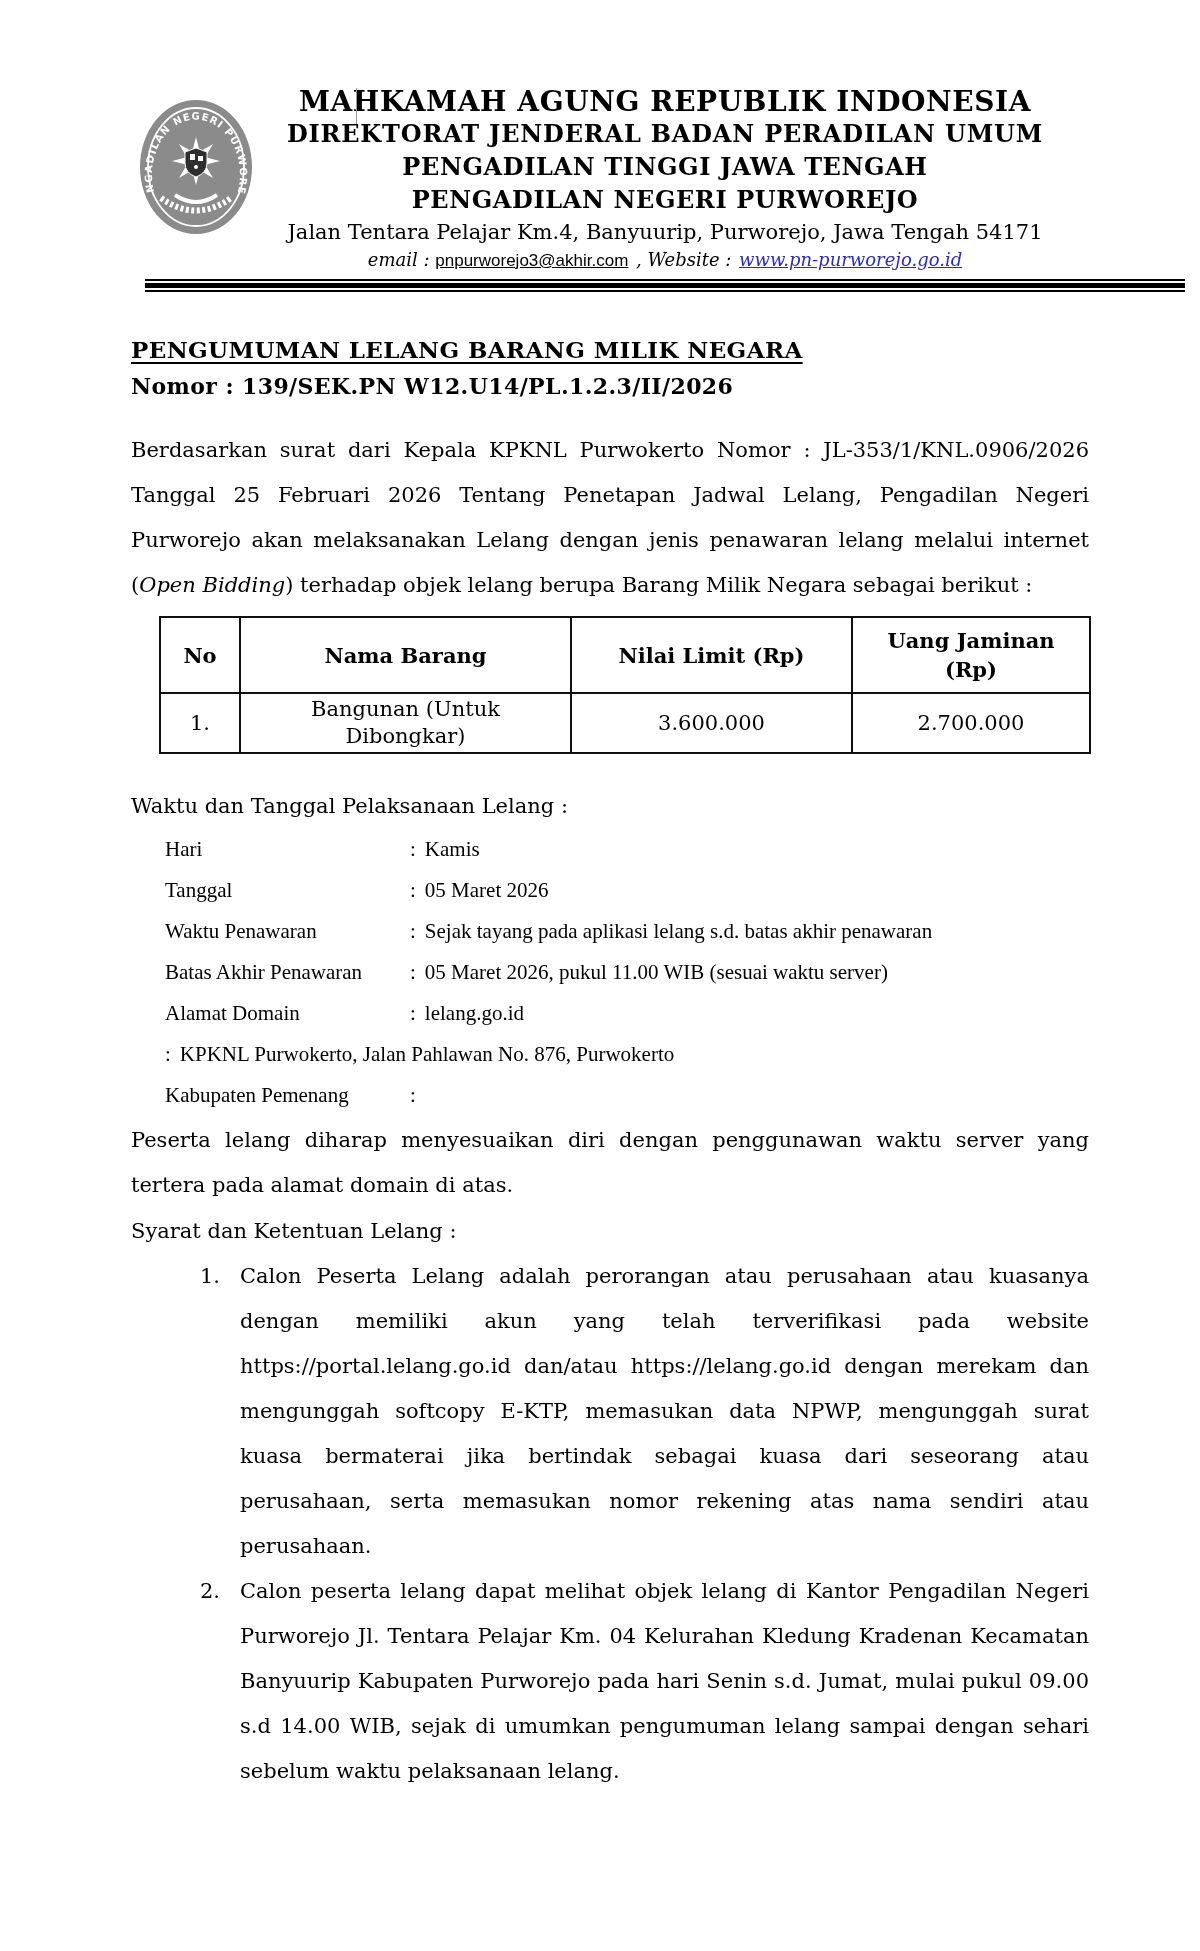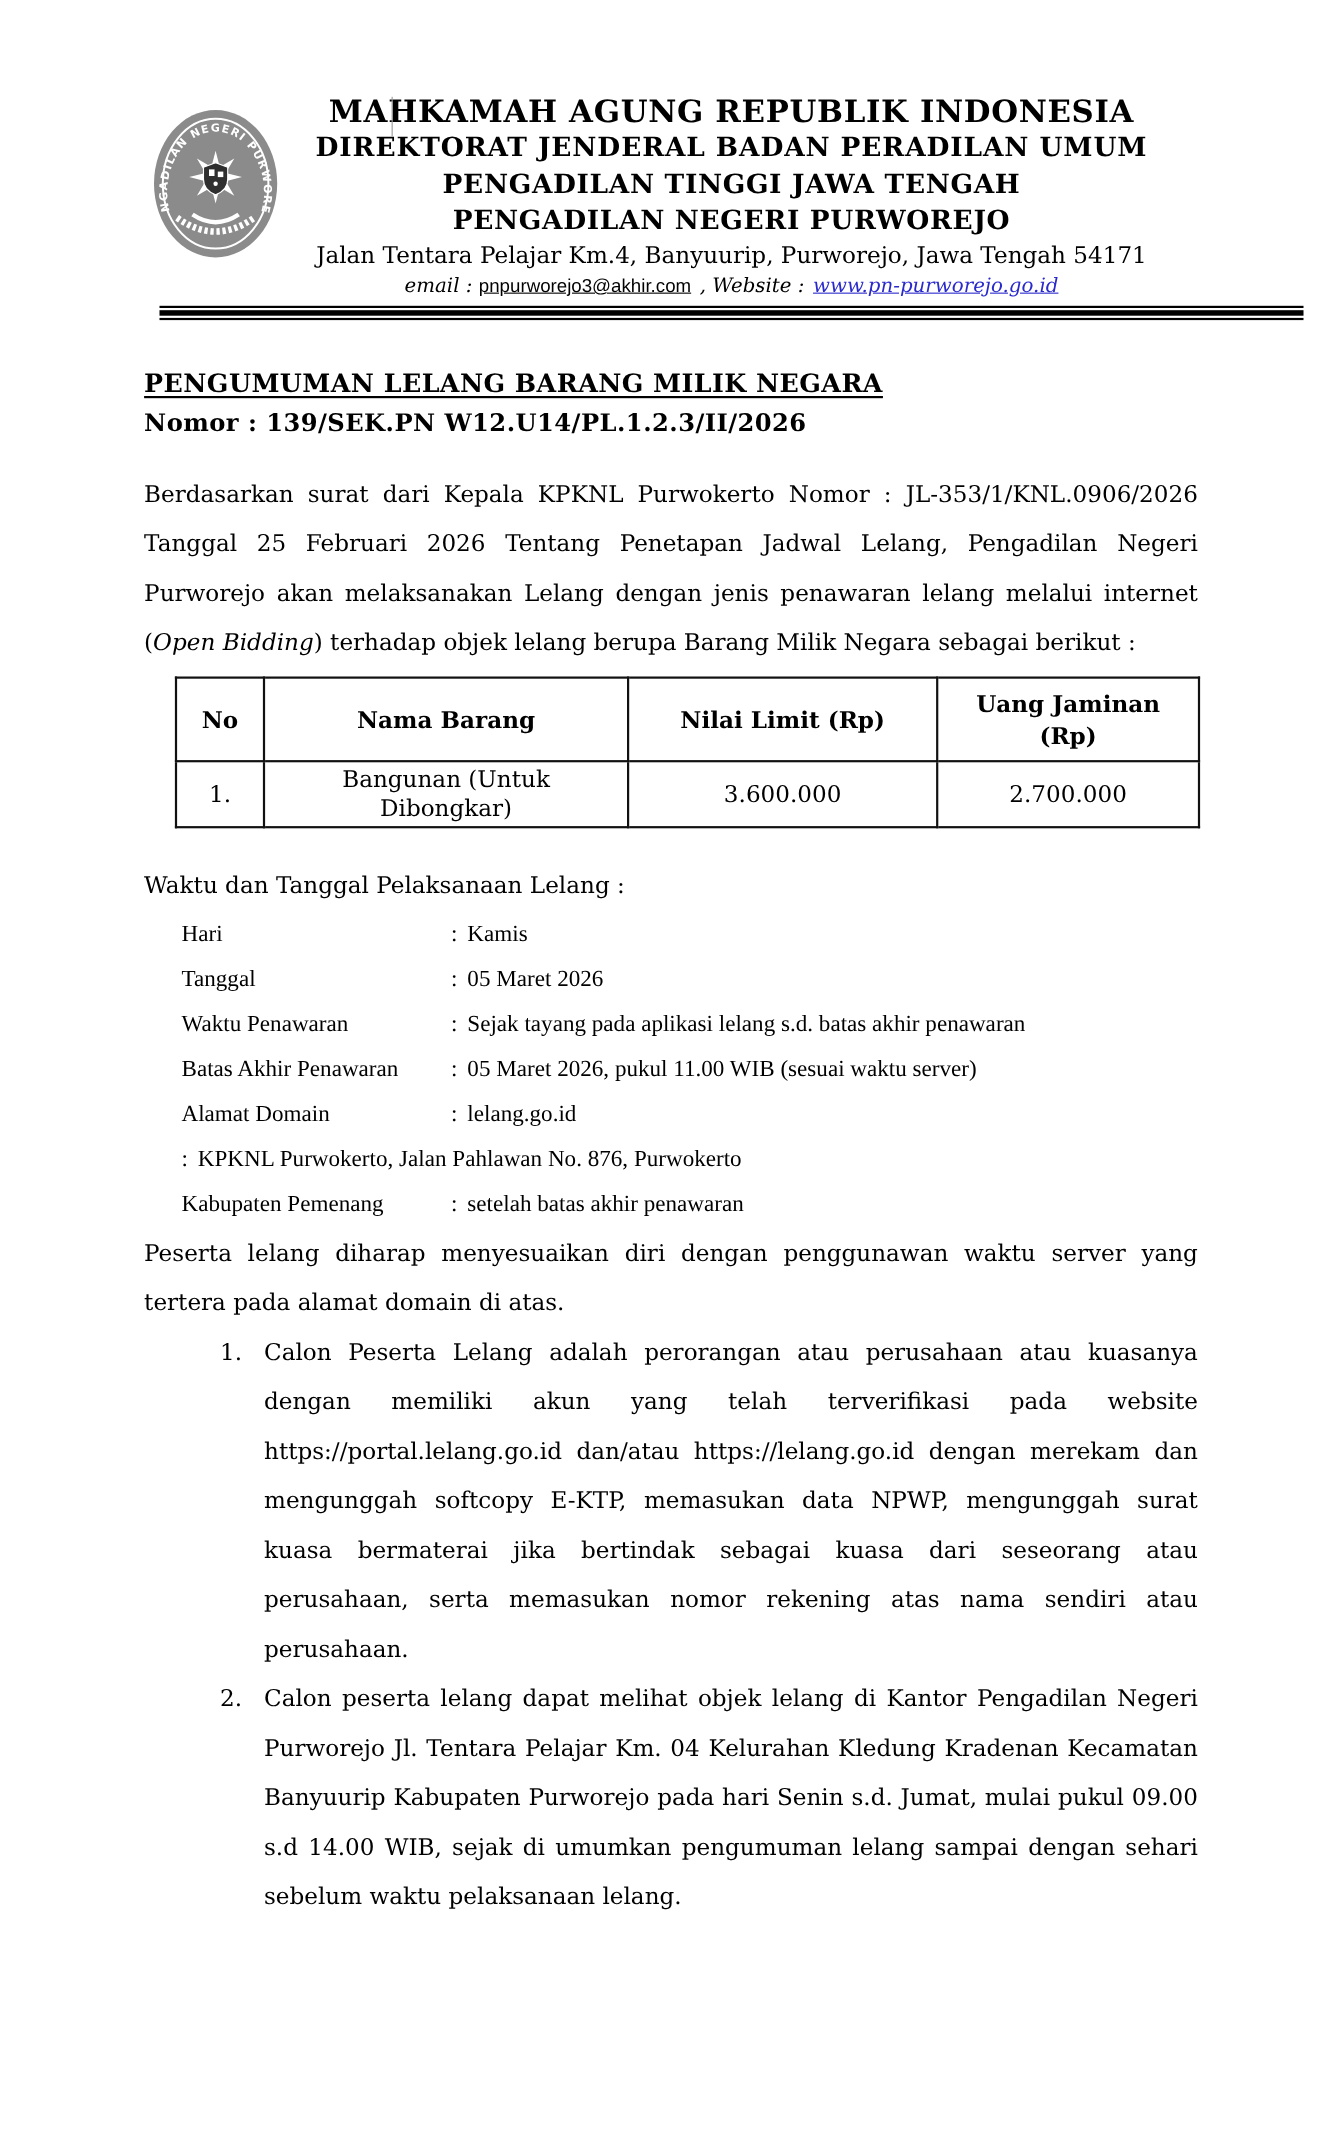--- a/index.html
+++ b/index.html
@@ -206,26 +206,26 @@
         <span class="sched-colon">:</span>
         <span class="sched-value">lelang.go.id</span>
     </div>
     <div class="sched-row">
         <span class="sched-colon">:</span>
         <span class="sched-value">KPKNL Purwokerto, Jalan Pahlawan No. 876, Purwokerto</span>
     </div>
     <div class="sched-row">
       <span class="sched-label">Kabupaten Pemenang</span>
         <span class="sched-colon">:</span>
-        <span class="sched-value">setelah batas akhir penawaran</span>
     </div>
   </div>
 
   <p class="note body-text">Peserta lelang diharap menyesuaikan diri dengan penggunawan waktu server yang tertera pada alamat domain di atas.</p>
 
+  <p class="terms-heading body-text">Syarat dan Ketentuan Lelang :</p>
 
   <ol class="terms-list body-text">
     <li class="terms-item">
       <span class="li-num">1.</span><span>Calon Peserta Lelang adalah perorangan atau perusahaan atau kuasanya dengan memiliki akun yang telah terverifikasi pada website https://portal.lelang.go.id dan/atau https://lelang.go.id dengan merekam dan mengunggah softcopy E-KTP, memasukan data NPWP, mengunggah surat kuasa bermaterai jika bertindak sebagai kuasa dari seseorang atau perusahaan, serta memasukan nomor rekening atas nama sendiri atau perusahaan.</span>
     </li>
     <li class="terms-item">
       <span class="li-num">2.</span><span>Calon peserta lelang dapat melihat objek lelang di Kantor Pengadilan Negeri Purworejo Jl. Tentara Pelajar Km. 04 Kelurahan Kledung Kradenan Kecamatan Banyuurip Kabupaten Purworejo pada hari Senin s.d. Jumat, mulai pukul 09.00 s.d 14.00 WIB, sejak di umumkan pengumuman lelang sampai dengan sehari sebelum waktu pelaksanaan lelang.</span>
     </li>
   </ol>
 

